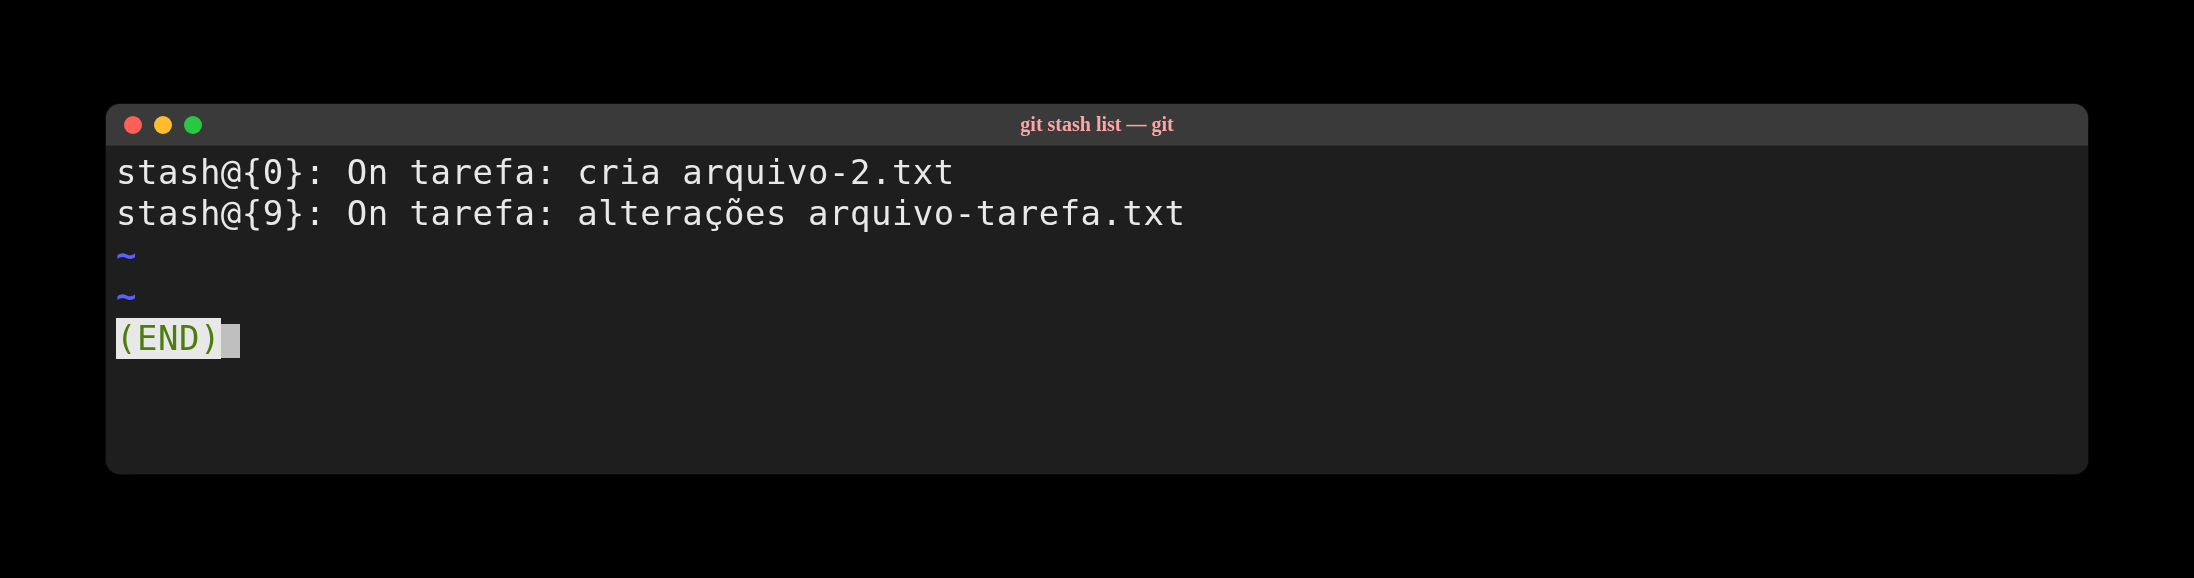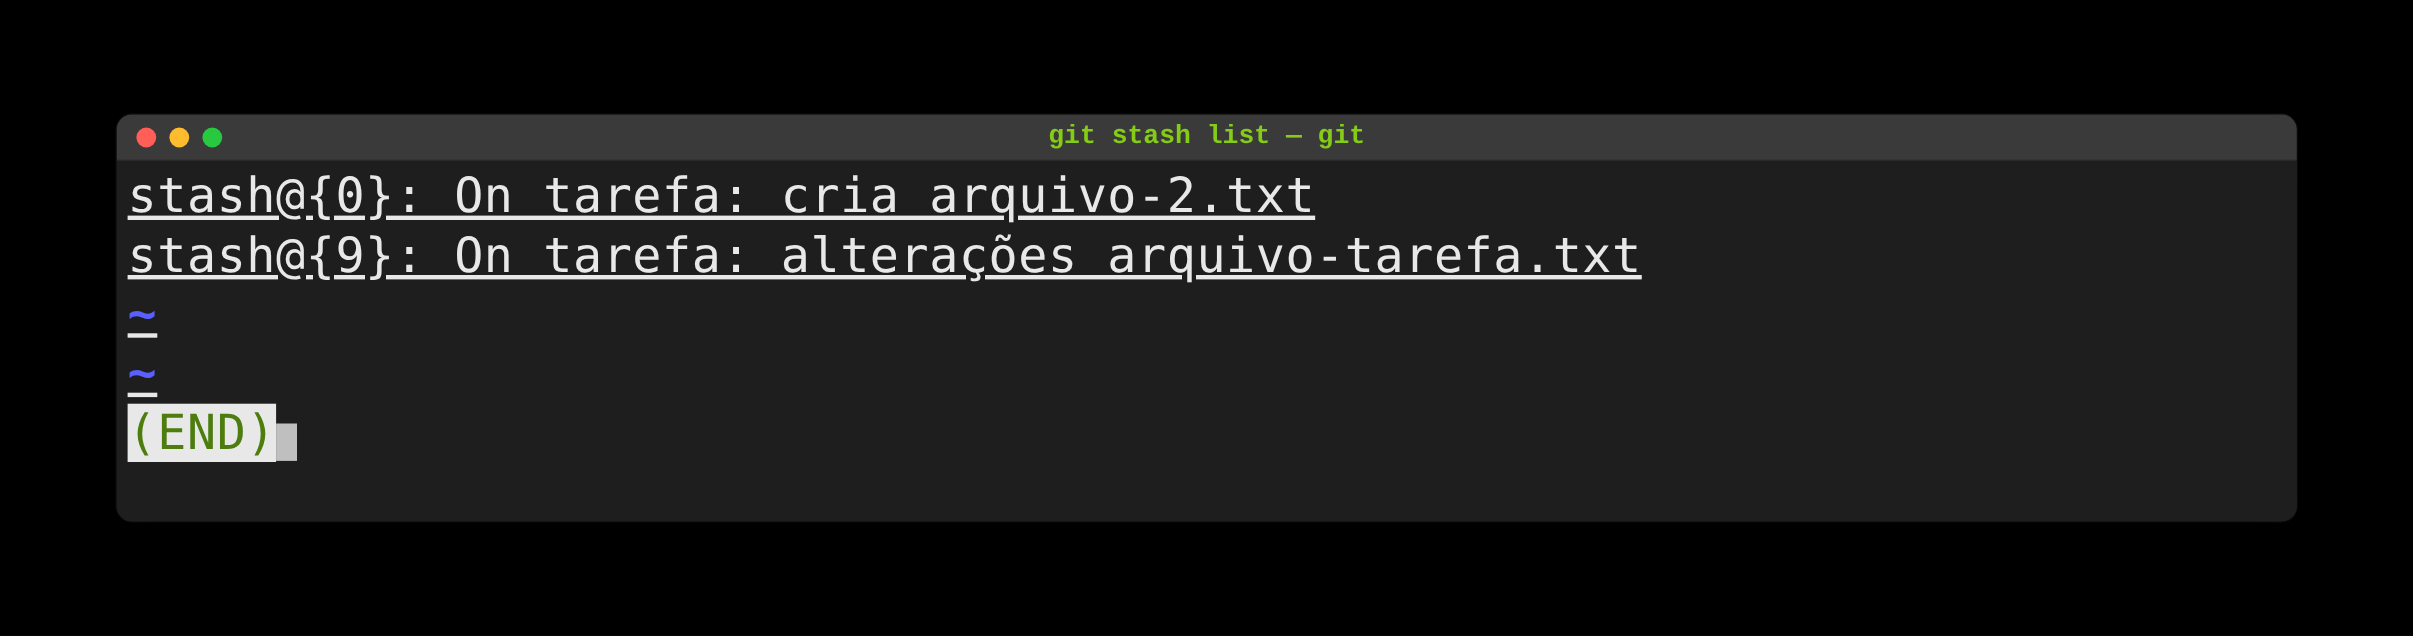--- a/index.html
+++ b/index.html
@@ -45,35 +45,34 @@
       height: 18px;
       border-radius: 50%;
     }
     .traffic-light.close { background: #ff5f57; }
     .traffic-light.minimize { background: #febc2e; }
     .traffic-light.maximize { background: #28c840; }
     .title-text {
       position: absolute;
       left: 50%;
       transform: translateX(-50%);
-      color: #84cc16;
-      font-size: 24px;
+      color: #fca5a5;
+      font-size: 20px;
       font-weight: 600;
-      font-family: Liberation Mono, monospace;
+      font-family: Liberation Serif, serif;
     }
     .terminal-body {
       flex: 1;
       background: #1e1e1e;
       padding: 6px 10px;
-      font-size: 44px;
+      font-size: 34px;
       line-height: 1.22;
       color: #e8e8e8;
       font-weight: 400;
       letter-spacing: 0.5px;
-      text-decoration: underline;
     }
     .terminal-line {
       white-space: pre;
       color: #e8e8e8;
     }
     .tilde {
       color: #5a5fff;
       font-weight: 700;
     }
     .end-marker {

